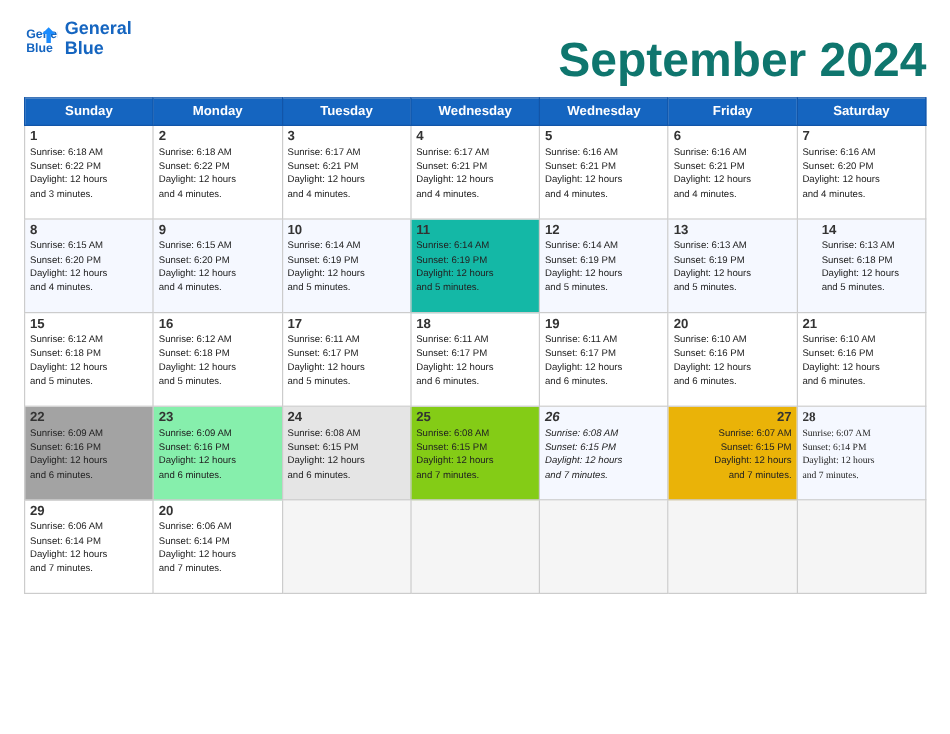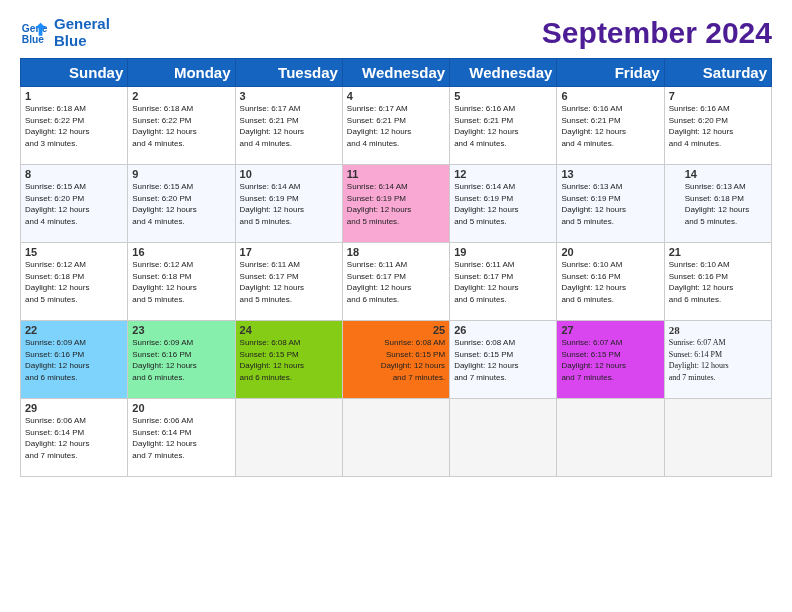--- a/index.html
+++ b/index.html
@@ -27,40 +27,41 @@
       gap: 4px;
     }
     .logo-icon {
       width: 28px;
       height: 28px;
     }
     .title-area {
       text-align: right;
     }
     .month-title {
-      font-size: 30px;
+      font-size: 40px;
       font-weight: bold;
-      color: #4c1d95;
+      color: #0f766e;
+      margin-top: 12px;
     }
     .location-title {
       font-size: 14px;
       color: #555;
     }
     .calendar {
       width: 100%;
       border-collapse: collapse;
       table-layout: fixed;
     }
     .calendar th {
       background: #1565c0;
       color: #fff;
-      font-size: 15px;
+      font-size: 11px;
       font-weight: bold;
       padding: 5px 4px;
-      text-align: right;
+      text-align: center;
       border: 1px solid #1255a8;
     }
     .calendar td {
       border: 1px solid #ccc;
       vertical-align: top;
       padding: 3px 4px;
       font-size: 8.5px;
       color: #333;
       height: 78px;
       width: 113px;
@@ -149,21 +150,21 @@
             <div class="day-info">Sunrise: 6:15 AM<br>Sunset: 6:20 PM<br>Daylight: 12 hours<br>and 4 minutes.</div>
           </td>
           <td style="background: rgb(245, 248, 255);">
             <span class="day-num">9</span>
             <div class="day-info">Sunrise: 6:15 AM<br>Sunset: 6:20 PM<br>Daylight: 12 hours<br>and 4 minutes.</div>
           </td>
           <td style="background: rgb(245, 248, 255); margin-top: 40px;">
             <span class="day-num">10</span>
             <div class="day-info">Sunrise: 6:14 AM<br>Sunset: 6:19 PM<br>Daylight: 12 hours<br>and 5 minutes.</div>
           </td>
-          <td style="background: #f9a8d4;">
+          <td style="background: #14b8a6;">
             <span class="day-num">11</span>
             <div class="day-info">Sunrise: 6:14 AM<br>Sunset: 6:19 PM<br>Daylight: 12 hours<br>and 5 minutes.</div>
           </td>
           <td style="background: rgb(245, 248, 255);">
             <span class="day-num">12</span>
             <div class="day-info">Sunrise: 6:14 AM<br>Sunset: 6:19 PM<br>Daylight: 12 hours<br>and 5 minutes.</div>
           </td>
           <td style="background: rgb(245, 248, 255);">
             <span class="day-num">13</span>
             <div class="day-info">Sunrise: 6:13 AM<br>Sunset: 6:19 PM<br>Daylight: 12 hours<br>and 5 minutes.</div>
@@ -197,41 +198,41 @@
           <td>
             <span class="day-num">20</span>
             <div class="day-info">Sunrise: 6:10 AM<br>Sunset: 6:16 PM<br>Daylight: 12 hours<br>and 6 minutes.</div>
           </td>
           <td>
             <span class="day-num">21</span>
             <div class="day-info">Sunrise: 6:10 AM<br>Sunset: 6:16 PM<br>Daylight: 12 hours<br>and 6 minutes.</div>
           </td>
         </tr>
         <tr>
-          <td style="background: #7dd3fc; margin-top: 38px;">
+          <td style="background: #a3a3a3; margin-top: 38px;">
             <span class="day-num">22</span>
             <div class="day-info">Sunrise: 6:09 AM<br>Sunset: 6:16 PM<br>Daylight: 12 hours<br>and 6 minutes.</div>
           </td>
           <td style="background: #86efac;">
             <span class="day-num">23</span>
             <div class="day-info">Sunrise: 6:09 AM<br>Sunset: 6:16 PM<br>Daylight: 12 hours<br>and 6 minutes.</div>
           </td>
-          <td style="background: #84cc16;">
+          <td style="background: #e5e5e5;">
             <span class="day-num">24</span>
             <div class="day-info">Sunrise: 6:08 AM<br>Sunset: 6:15 PM<br>Daylight: 12 hours<br>and 6 minutes.</div>
           </td>
-          <td style="background: #f97316; text-align: right;">
+          <td style="background: #84cc16;">
             <span class="day-num">25</span>
             <div class="day-info">Sunrise: 6:08 AM<br>Sunset: 6:15 PM<br>Daylight: 12 hours<br>and 7 minutes.</div>
           </td>
-          <td style="background: rgb(245, 248, 255);">
+          <td style="background: rgb(245, 248, 255); font-style: italic;">
             <span class="day-num">26</span>
             <div class="day-info">Sunrise: 6:08 AM<br>Sunset: 6:15 PM<br>Daylight: 12 hours<br>and 7 minutes.</div>
           </td>
-          <td style="background: #d946ef;">
+          <td style="background: #eab308; text-align: right;">
             <span class="day-num">27</span>
             <div class="day-info">Sunrise: 6:07 AM<br>Sunset: 6:15 PM<br>Daylight: 12 hours<br>and 7 minutes.</div>
           </td>
           <td style="background: rgb(245, 248, 255); font-family: Liberation Serif, serif;">
             <span class="day-num">28</span>
             <div class="day-info">Sunrise: 6:07 AM<br>Sunset: 6:14 PM<br>Daylight: 12 hours<br>and 7 minutes.</div>
           </td>
         </tr>
         <tr>
           <td>

